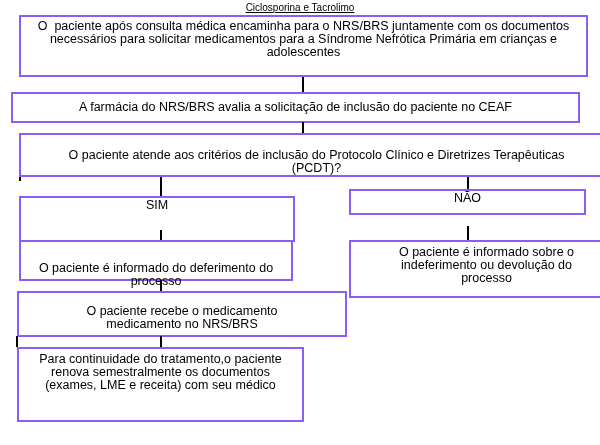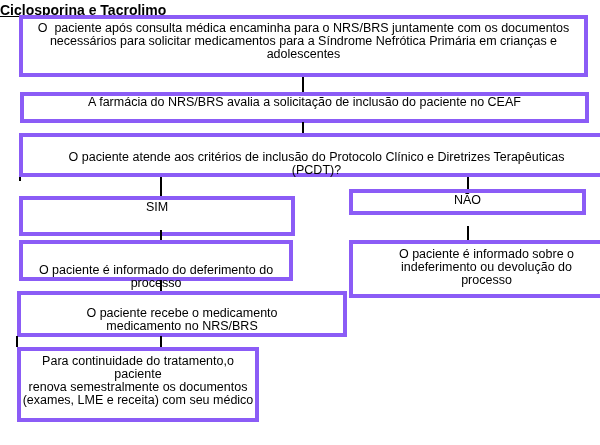--- a/index.html
+++ b/index.html
@@ -3,42 +3,42 @@
 <meta charset="utf-8">
 <style>
   * { margin:0; padding:0; box-sizing:border-box; }
   html,body { background:#ffffff; }
   .page {
     position:relative; width:600px; height:445px; background:#ffffff;
     color:#000000; font-family:"Liberation Sans", sans-serif; overflow:hidden;
   }
   .title {
     position:absolute; top:2px; left:0; width:100%;
-    text-align:left; font-size:14px; font-weight:bold;
+    text-align:center; font-size:10px; font-weight:normal;
   }
   .title .u { text-decoration:underline; }
   .box {
-    position:absolute; border:4px solid #8b5cf6; background:#ffffff;
+    position:absolute; border:2px solid #8b5cf6; background:#ffffff;
     text-align:center; font-size:12.5px; line-height:13px;
   }
   .ln { white-space:pre-wrap; }
   .conn { position:absolute; width:2px; background:#000000; }
 
   
   .b-referral { left:19px;  top:15px;  width:569px; height:62px; padding-top:3px; }
-  .b-pharmacy { left:20px;  top:92px;  width:569px; height:31px; }
+  .b-pharmacy { left:11px;  top:92px;  width:569px; height:31px; padding-top:7px; }
   .b-criteria { left:19px;  top:133px; width:595px; height:44px; padding-top:14px; }
   
-  .b-yes      { left:19px;  top:196px; width:276px; height:40px; padding-top:1px; }
+  .b-yes      { left:19px;  top:196px; width:276px; height:46px; padding-top:1px; }
   .b-no       { left:349px; top:189px; width:237px; height:26px; padding-top:1px; }
   
   .b-approved { left:19px;  top:240px; width:274px; height:41px; padding-top:20px; }
   .b-denied   { left:349px; top:240px; width:275px; height:58px; padding-top:4px; }
   .b-receives { left:17px;  top:291px; width:330px; height:46px; padding-top:12px; }
-  .b-renewal  { left:17px;  top:347px; width:242px; height:75px; padding-top:4px; }
+  .b-renewal  { left:17px;  top:347px; width:287px; height:75px; padding-top:4px; }
 
   
   .conn-1         { left:302px; top:77px;  height:15px; }
   .conn-2         { left:302px; top:122px; height:11px; }
   .conn-yes-1     { left:160px; top:177px; height:19px; }
   .conn-no-1      { left:467px; top:177px; height:12px; }
   .conn-yes-2     { left:160px; top:230px; height:10px; }
   .conn-no-2      { left:467px; top:226px; height:14px; }
   .conn-approved  { left:160px; top:280px; height:11px; }
   .conn-receives  { left:160px; top:336px; height:11px; }

